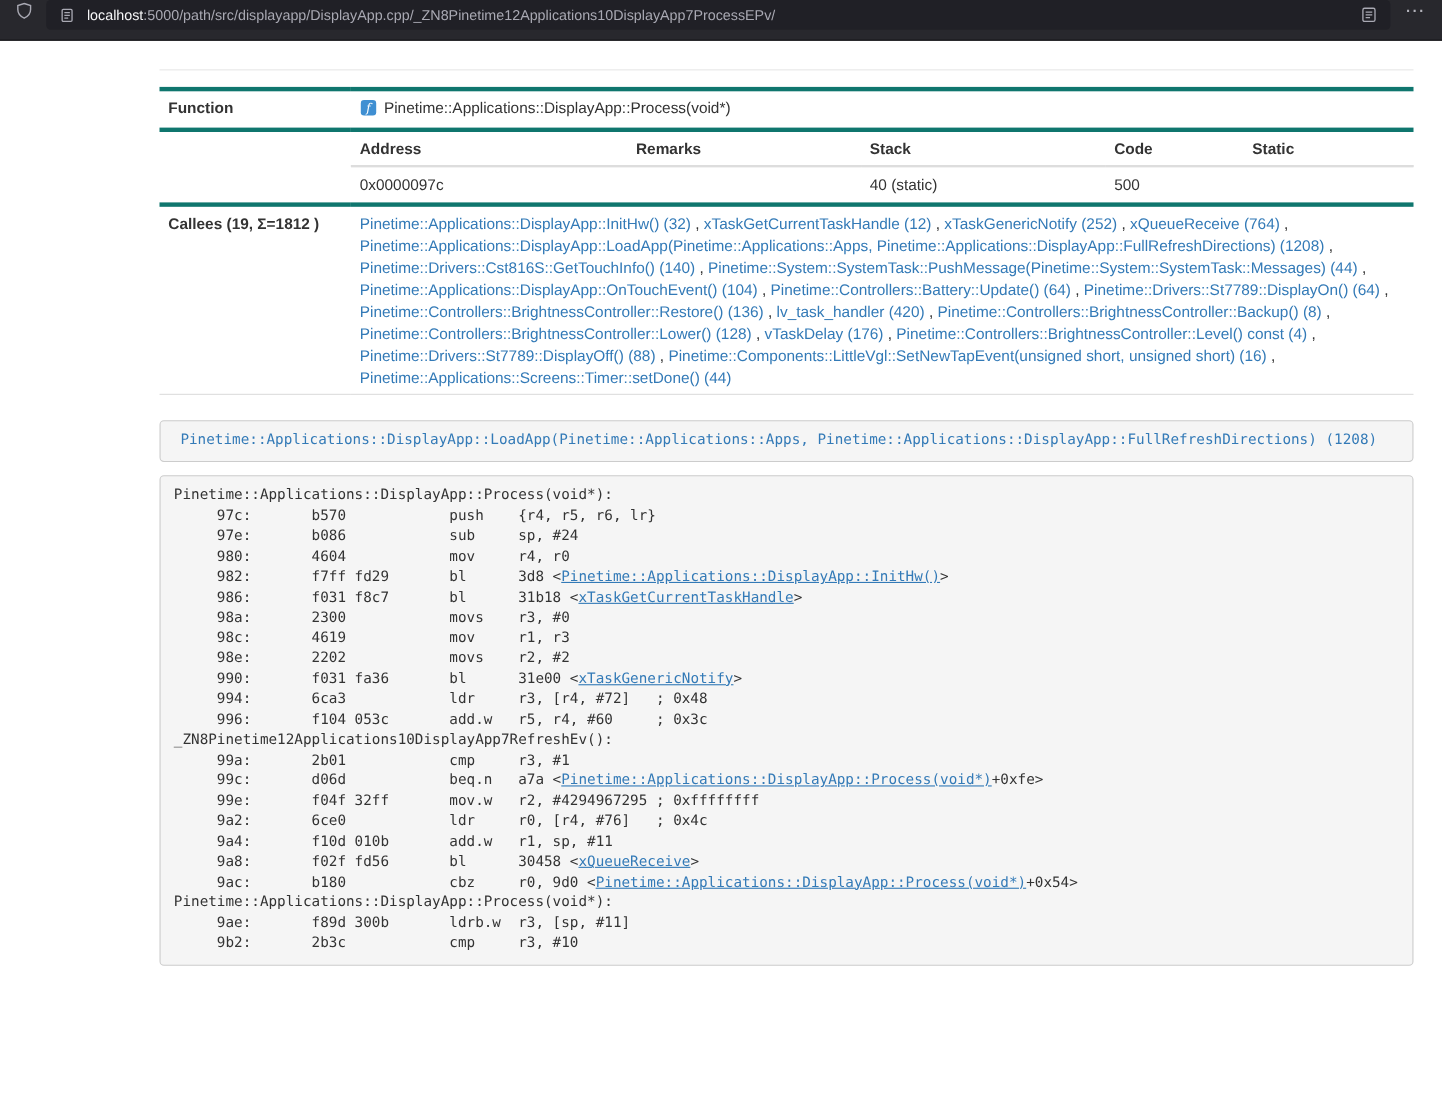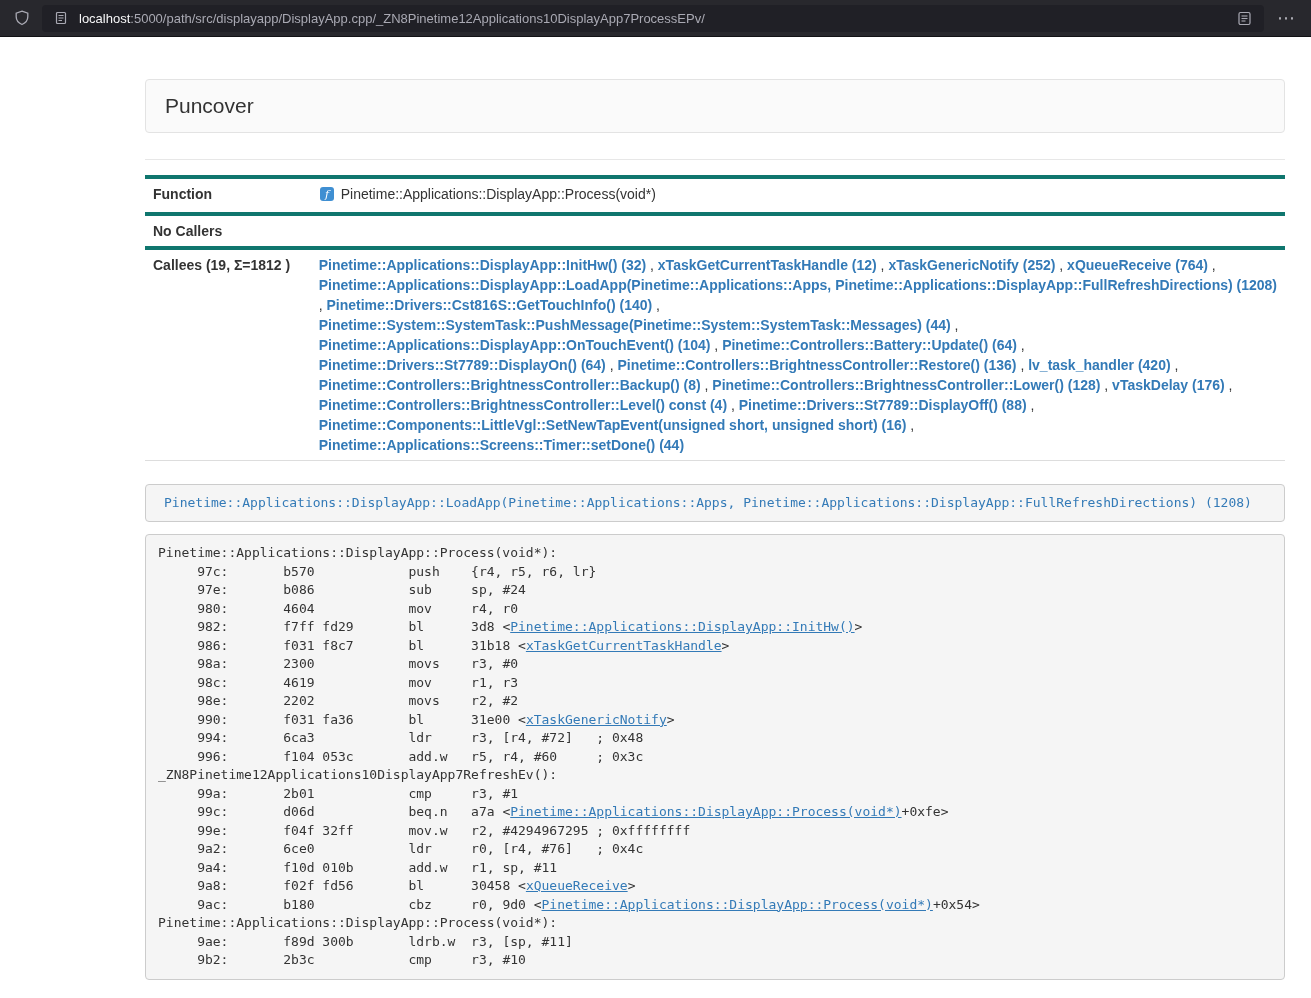--- a/index.html
+++ b/index.html
@@ -4,21 +4,21 @@
 <style>
   html,body{margin:0;padding:0;}
   body{
     width:1311px;height:998px;overflow:hidden;background:#ffffff;
     font-family:"Liberation Sans",sans-serif;font-size:14px;color:#333;
   }
   a{color:#337ab7;text-decoration:none;}
 
   
   .chrome{height:36px;background:#28282d;border-bottom:1px solid #121215;
-    display:flex;align-items:center;padding:0 12px;gap:10px;}
+    display:flex;align-items:flex-start;padding:0 12px;gap:10px;}
   .chrome svg{display:block;}
   .urlbar{flex:1;height:27px;background:#202026;border-radius:4px;
     display:flex;align-items:center;gap:9px;padding:0 10px;min-width:0;}
   .url-text{font-size:13px;color:#a9a9b3;white-space:nowrap;overflow:hidden;flex:1;}
   .url-host{color:#f7f7f8;}
   .chrome-btn{display:flex;align-items:center;justify-content:center;padding:2px;}
   .kebab{color:#b2b2ba;font-size:18px;line-height:1;padding:0 3px;letter-spacing:1px;}
 
   
   .page{background:#fff;}
@@ -42,21 +42,21 @@
   table.detail{width:100%;border-collapse:collapse;}
   table.detail th{text-align:left;font-weight:bold;padding:5px 8px;border-bottom:2px solid #ddd;line-height:20px;}
   table.detail td{padding:6px 8px;line-height:20px;}
   table.detail th:nth-child(1),table.detail td:nth-child(1){width:26%;}
   table.detail th:nth-child(2),table.detail td:nth-child(2){width:22%;}
   table.detail th:nth-child(3),table.detail td:nth-child(3){width:23%;}
   table.detail th:nth-child(4),table.detail td:nth-child(4){width:13%;}
   table.detail th:nth-child(5),table.detail td:nth-child(5){width:16%;}
 
   .fn-cell .fn-icon{display:inline-block;vertical-align:-3px;margin-right:6px;}
-  .callees a{white-space:nowrap;font-weight:bold;}
+  .callees a{white-space:nowrap;}
 
   .snippet-header{margin-top:23px;background:#f5f5f5;border:1px solid #ccc;border-radius:4px;
     padding:9px 18px;font-family:"DejaVu Sans Mono","Liberation Mono",monospace;
     font-size:13px;line-height:18px;}
 
   pre.disasm{margin:12px 0 0 0;background:#f5f5f5;border:1px solid #ccc;border-radius:4px;
     padding:9px 12px;color:#333;white-space:pre;overflow:hidden;
     font-family:"DejaVu Sans Mono","Liberation Mono",monospace;font-size:13px;line-height:18.5px;
     tab-size:8;-moz-tab-size:8;}
   pre.disasm a{font-family:inherit;text-decoration:underline;}
@@ -88,43 +88,61 @@
         <line x1="4.5" y1="10" x2="8.5" y2="10" stroke="#a9a9b3" stroke-width="1.1"></line>
       </svg>
     </span>
   </div>
   <span class="kebab">⋯</span>
 </div>
 
 <div class="page">
   <div class="container">
 
-    <div class="header-panel">
-      <h1>Puncover</h1>
-    </div>
 
     <hr class="rule">
 
 
     <table class="main">
       <tbody>
         <tr>
           <td class="lbl">Function</td>
           <td class="fn-cell">
             <span class="fn-icon">
               <svg width="16" height="16" viewBox="0 0 16 16">
                 <rect x="1" y="1" width="14" height="14" rx="3" fill="#3f8fd2"></rect>
                 <text x="8" y="12" text-anchor="middle" font-size="11" font-style="italic" font-family="DejaVu Serif, serif" fill="#ffffff">f</text>
               </svg>
             </span><span>Pinetime::Applications::DisplayApp::Process(void*)</span>
           </td>
         </tr>
         <tr>
-          <td class="lbl">No Callers</td>
-          <td></td>
+          <td class="lbl"></td>
+          <td class="nopad">
+            <table class="detail">
+              <thead>
+                  <tr>
+                    <th>Address</th>
+                    <th>Remarks</th>
+                    <th>Stack</th>
+                    <th>Code</th>
+                    <th>Static</th>
+                  </tr>
+                </thead>
+              <tbody>
+                  <tr>
+                    <td>0x0000097c</td>
+                    <td></td>
+                    <td>40 (static)</td>
+                    <td>500</td>
+                    <td></td>
+                  </tr>
+                </tbody>
+            </table>
+          </td>
         </tr>
         <tr>
           <td class="lbl">Callees (19, Σ=1812 )</td>
           <td class="callees"><a href="#">Pinetime::Applications::DisplayApp::InitHw() (32)</a> , <a href="#">xTaskGetCurrentTaskHandle (12)</a> , <a href="#">xTaskGenericNotify (252)</a> , <a href="#">xQueueReceive (764)</a> , <a href="#">Pinetime::Applications::DisplayApp::LoadApp(Pinetime::Applications::Apps, Pinetime::Applications::DisplayApp::FullRefreshDirections) (1208)</a> , <a href="#">Pinetime::Drivers::Cst816S::GetTouchInfo() (140)</a> , <a href="#">Pinetime::System::SystemTask::PushMessage(Pinetime::System::SystemTask::Messages) (44)</a> , <a href="#">Pinetime::Applications::DisplayApp::OnTouchEvent() (104)</a> , <a href="#">Pinetime::Controllers::Battery::Update() (64)</a> , <a href="#">Pinetime::Drivers::St7789::DisplayOn() (64)</a> , <a href="#">Pinetime::Controllers::BrightnessController::Restore() (136)</a> , <a href="#">lv_task_handler (420)</a> , <a href="#">Pinetime::Controllers::BrightnessController::Backup() (8)</a> , <a href="#">Pinetime::Controllers::BrightnessController::Lower() (128)</a> , <a href="#">vTaskDelay (176)</a> , <a href="#">Pinetime::Controllers::BrightnessController::Level() const (4)</a> , <a href="#">Pinetime::Drivers::St7789::DisplayOff() (88)</a> , <a href="#">Pinetime::Components::LittleVgl::SetNewTapEvent(unsigned short, unsigned short) (16)</a> , <a href="#">Pinetime::Applications::Screens::Timer::setDone() (44)</a></td>
         </tr>
       </tbody>
     </table>
 
     <div class="snippet-header">
       <a href="#">Pinetime::Applications::DisplayApp::LoadApp(Pinetime::Applications::Apps, Pinetime::Applications::DisplayApp::FullRefreshDirections) (1208)</a>

